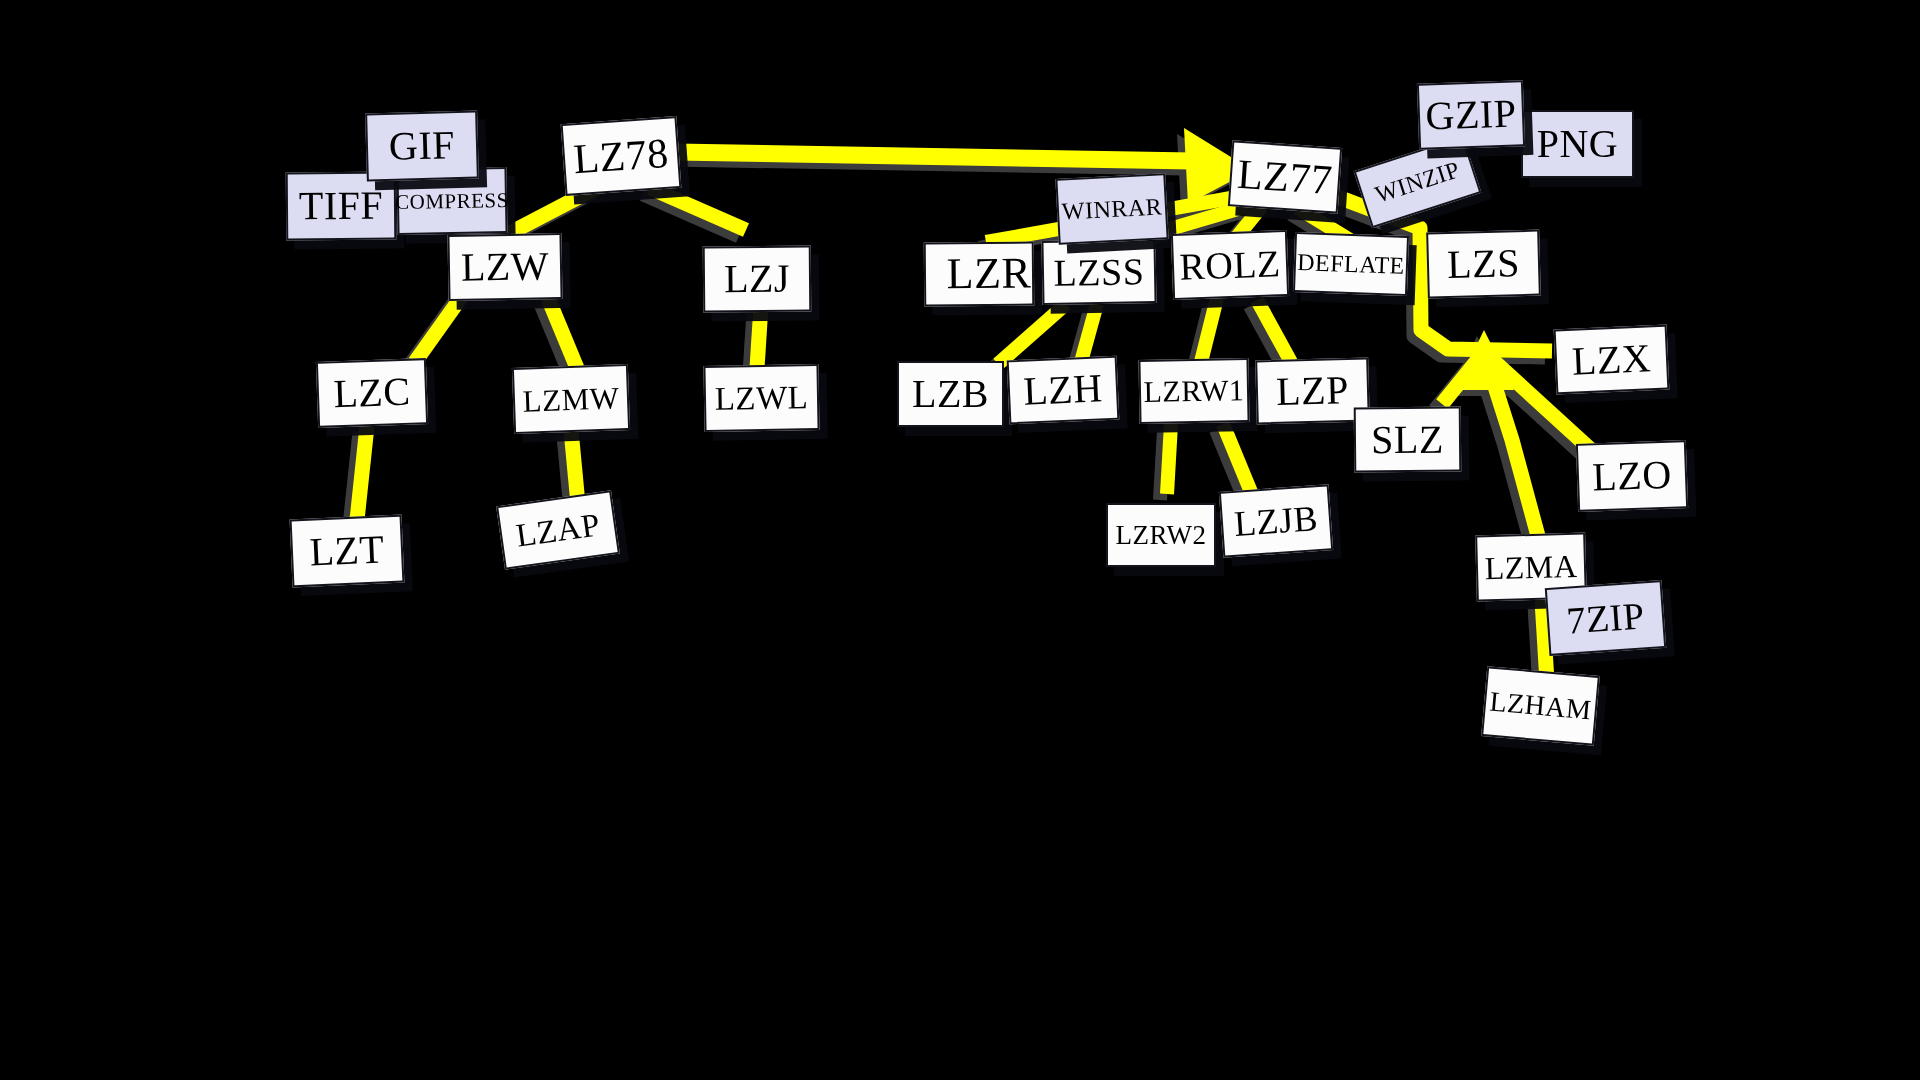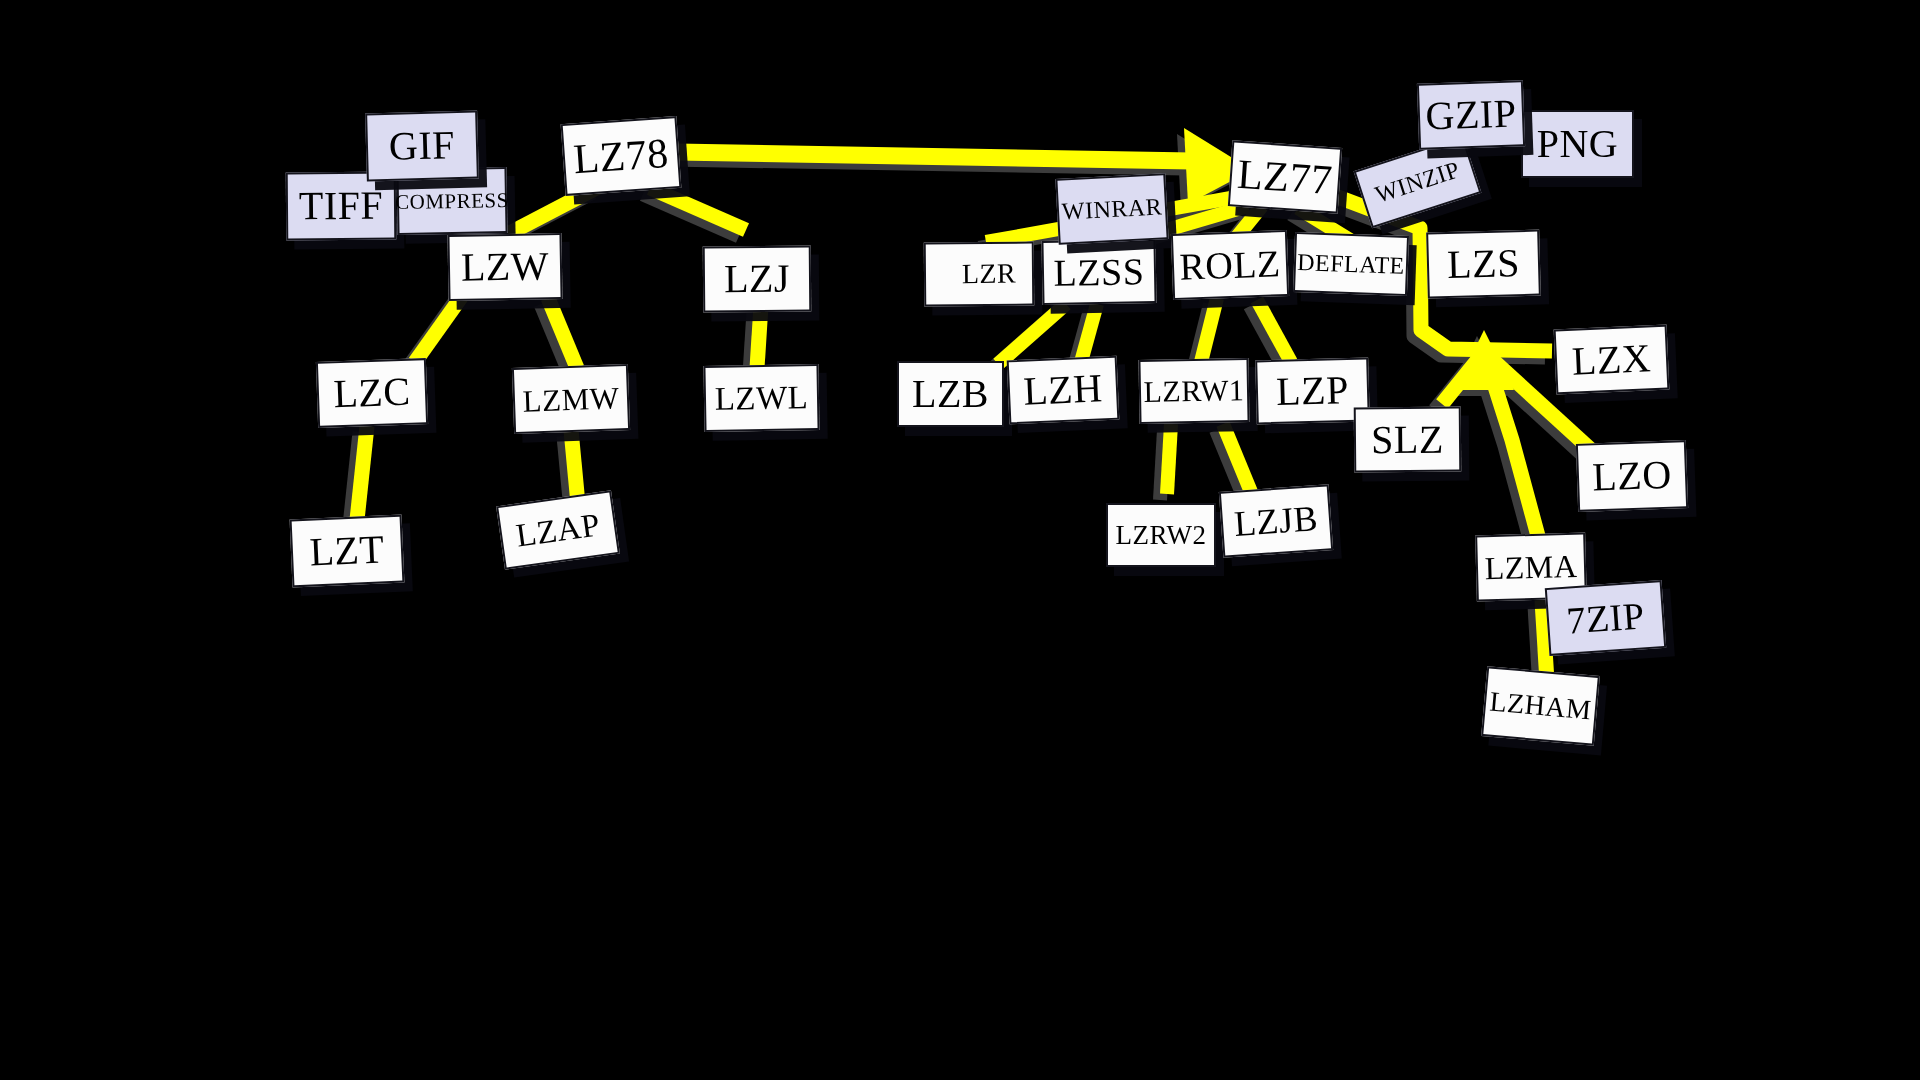--- a/index.html
+++ b/index.html
@@ -93,21 +93,21 @@
     <div class="node lavender" style="left: 397px; top: 168px; width: 110px; height: 66px; font-size: 21px; transform: rotate(-1deg);">COMPRESS</div>
     <div class="node lavender" style="left: 366px; top: 112px; width: 112px; height: 68px; font-size: 40px; transform: rotate(-1.5deg);">GIF</div>
     <div class="node" style="left: 563px; top: 120px; width: 116px; height: 72px; font-size: 42px; transform: rotate(-4deg);">LZ78</div>
     <div class="node" style="left: 448px; top: 234px; width: 114px; height: 66px; font-size: 40px; transform: rotate(-1deg);">LZW</div>
     <div class="node" style="left: 703px; top: 226px; width: 108px; height: 66px; font-size: 40px; transform: rotate(-0.5deg); margin-top: 20px;">LZJ</div>
     <div class="node" style="left: 317px; top: 360px; width: 110px; height: 66px; font-size: 40px; transform: rotate(-2deg);">LZC</div>
     <div class="node" style="left: 513px; top: 366px; width: 116px; height: 66px; font-size: 31px; transform: rotate(-2deg);">LZMW</div>
     <div class="node" style="left: 704px; top: 365px; width: 115px; height: 66px; font-size: 33px; transform: rotate(-1deg);">LZWL</div>
     <div class="node" style="left: 291px; top: 517px; width: 112px; height: 68px; font-size: 40px; transform: rotate(-2.5deg);">LZT</div>
     <div class="node" style="left: 500px; top: 498px; width: 116px; height: 64px; font-size: 33px; transform: rotate(-8deg);">LZAP</div>
-    <div class="node" style="left: 924px; top: 242px; width: 110px; height: 64px; font-size: 28px; transform: rotate(-0.5deg); padding-left: 20px;">LZR</div>
+    <div class="node" style="left: 924px; top: 242px; width: 110px; height: 64px; font-size: 44px; transform: rotate(-0.5deg); padding-left: 20px;">LZR</div>
     <div class="node" style="left: 1042px; top: 240px; width: 114px; height: 64px; font-size: 38px; transform: rotate(-1deg);">LZSS</div>
     <div class="node lavender" style="left: 1057px; top: 176px; width: 110px; height: 66px; font-size: 24px; transform: rotate(-3deg);">WINRAR</div>
     <div class="node" style="left: 1172px; top: 232px; width: 116px; height: 66px; font-size: 38px; transform: rotate(-2deg);">ROLZ</div>
     <div class="node" style="left: 1230px; top: 144px; width: 110px; height: 66px; font-size: 42px; transform: rotate(4deg);">LZ77</div>
     <div class="node" style="left: 1294px; top: 234px; width: 114px; height: 60px; font-size: 24px; transform: rotate(2deg);">DEFLATE</div>
     <div class="node lavender" style="left: 1360px; top: 152px; width: 115px; height: 60px; font-size: 24px; transform: rotate(-18deg);">WINZIP</div>
     <div class="node" style="left: 1427px; top: 231px; width: 113px; height: 66px; font-size: 40px; transform: rotate(-1.5deg);">LZS</div>
     <div class="node lavender" style="left: 1521px; top: 110px; width: 113px; height: 68px; font-size: 40px; transform: rotate(0deg);">PNG</div>
     <div class="node lavender" style="left: 1418px; top: 82px; width: 106px; height: 66px; font-size: 40px; transform: rotate(-2deg);">GZIP</div>
     <div class="node" style="left: 897px; top: 361px; width: 107px; height: 66px; font-size: 40px; transform: rotate(0deg);">LZB</div>

